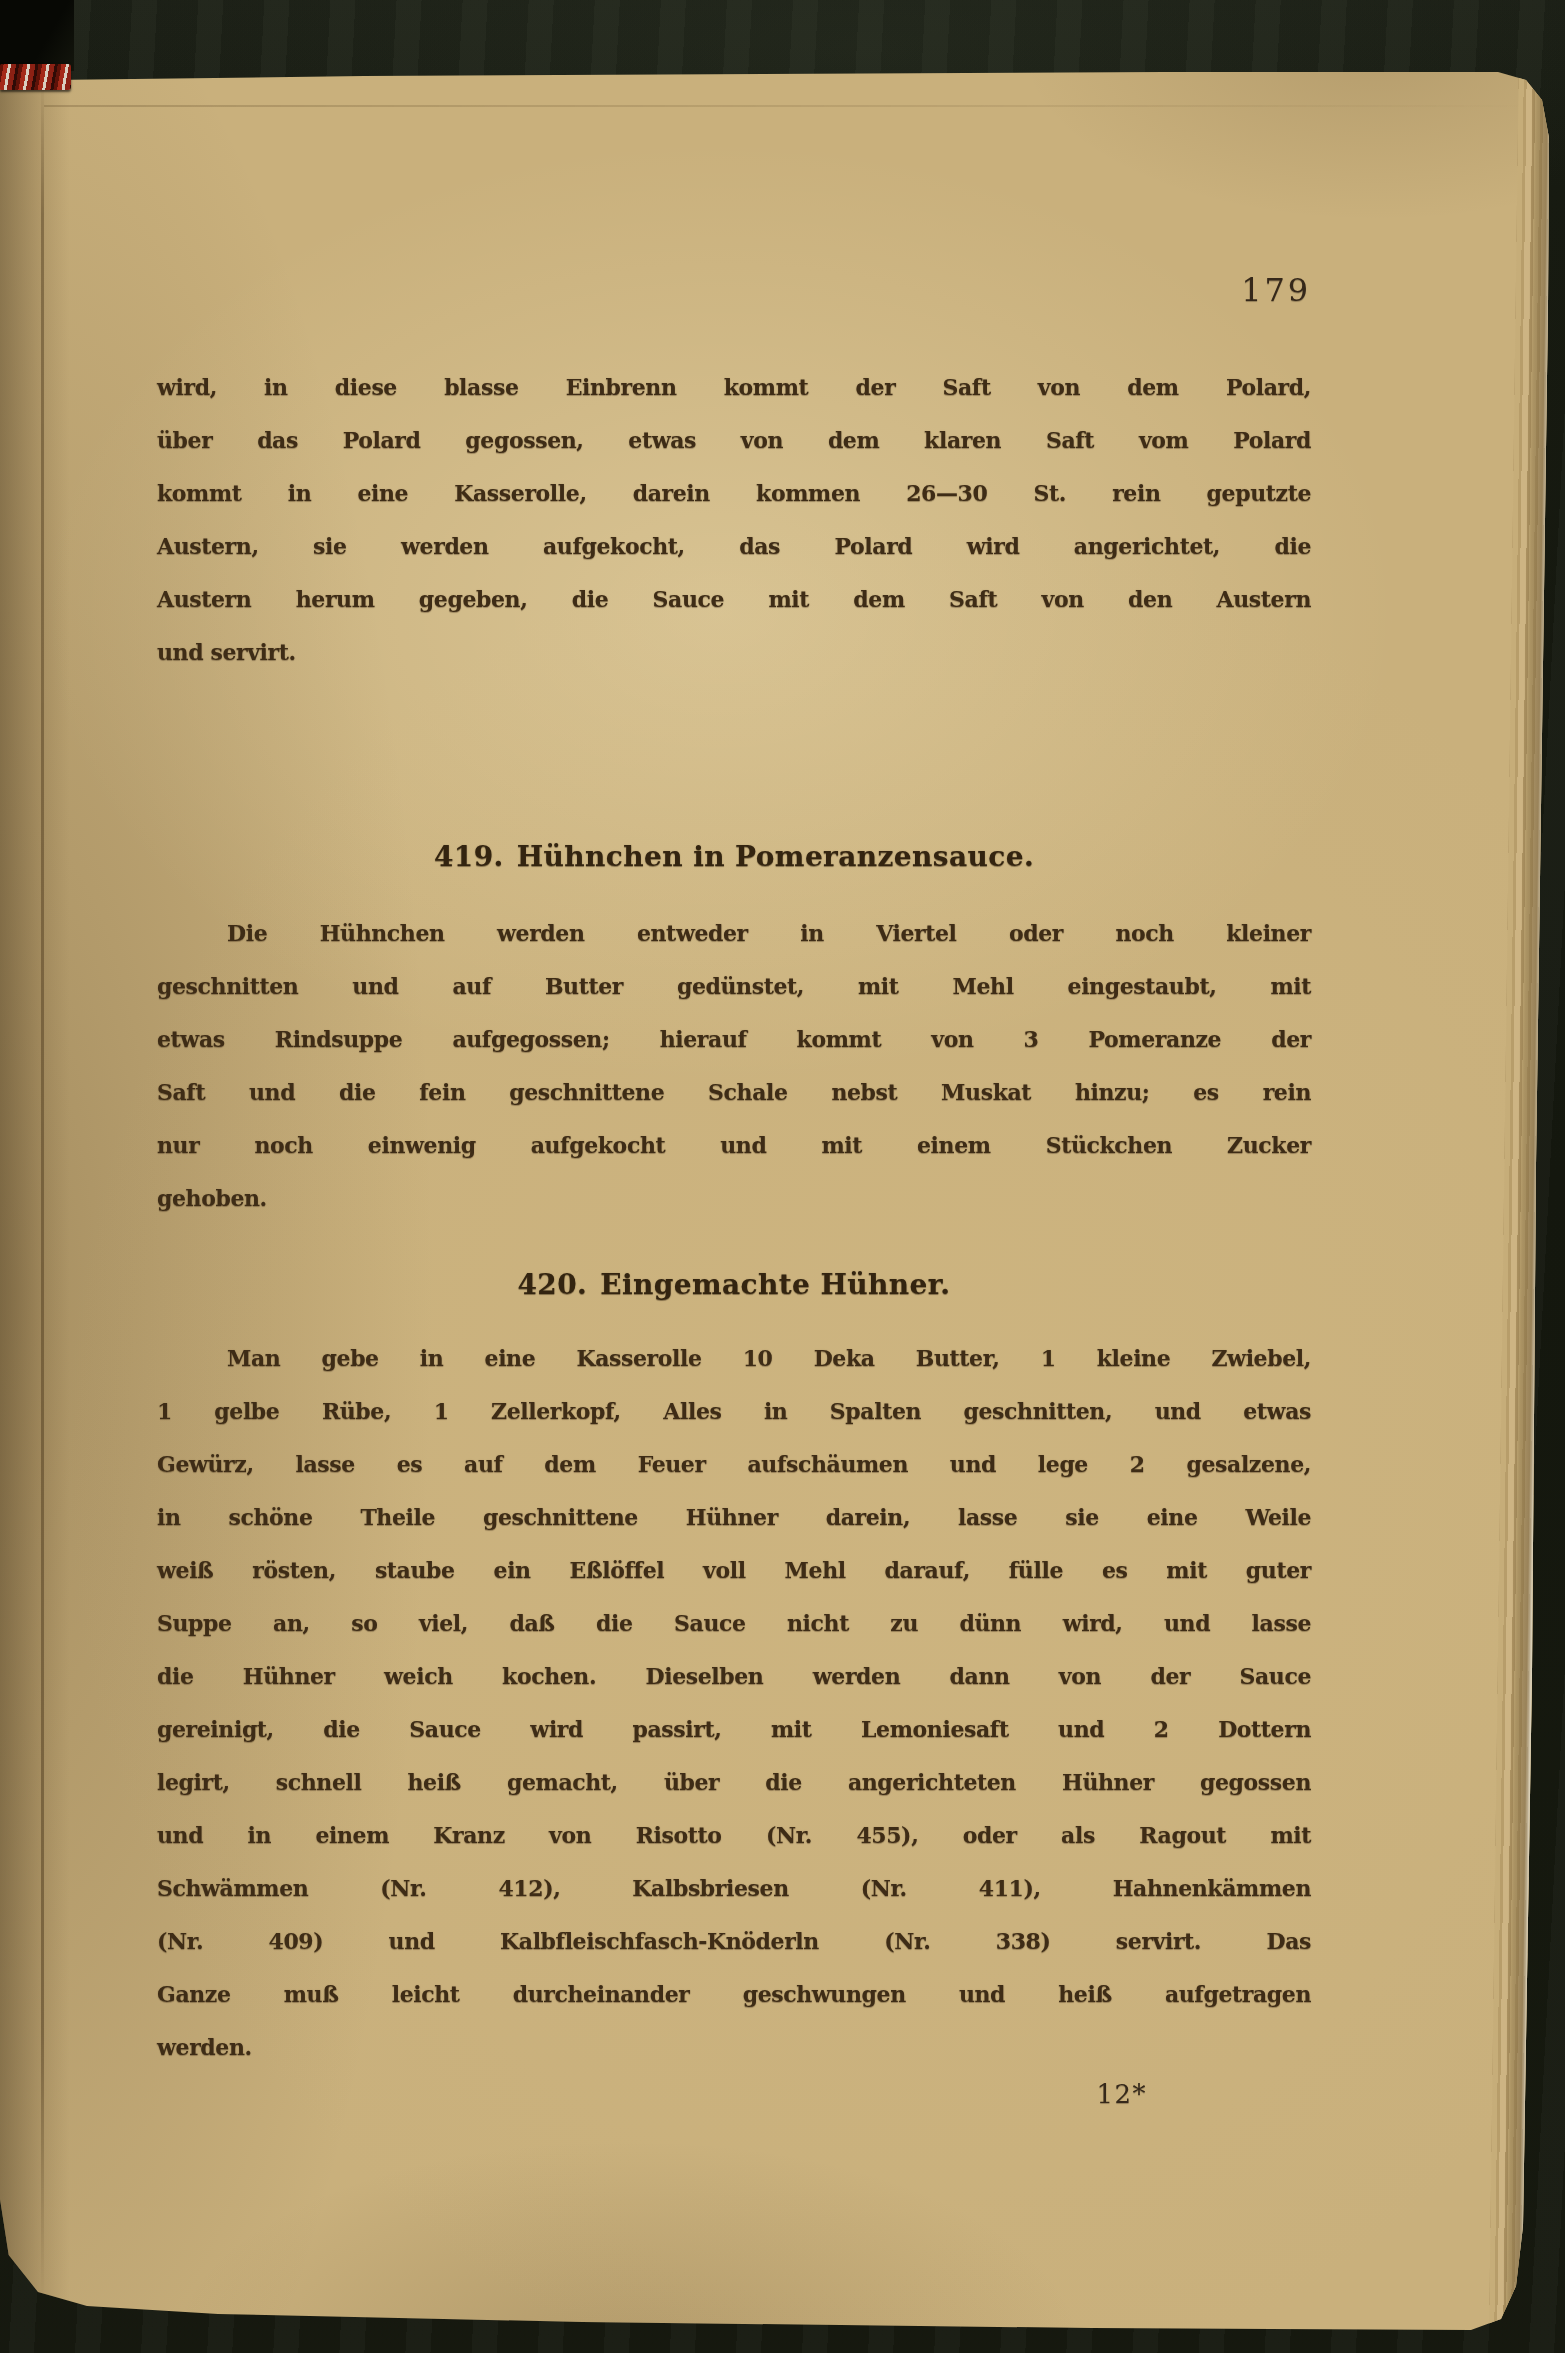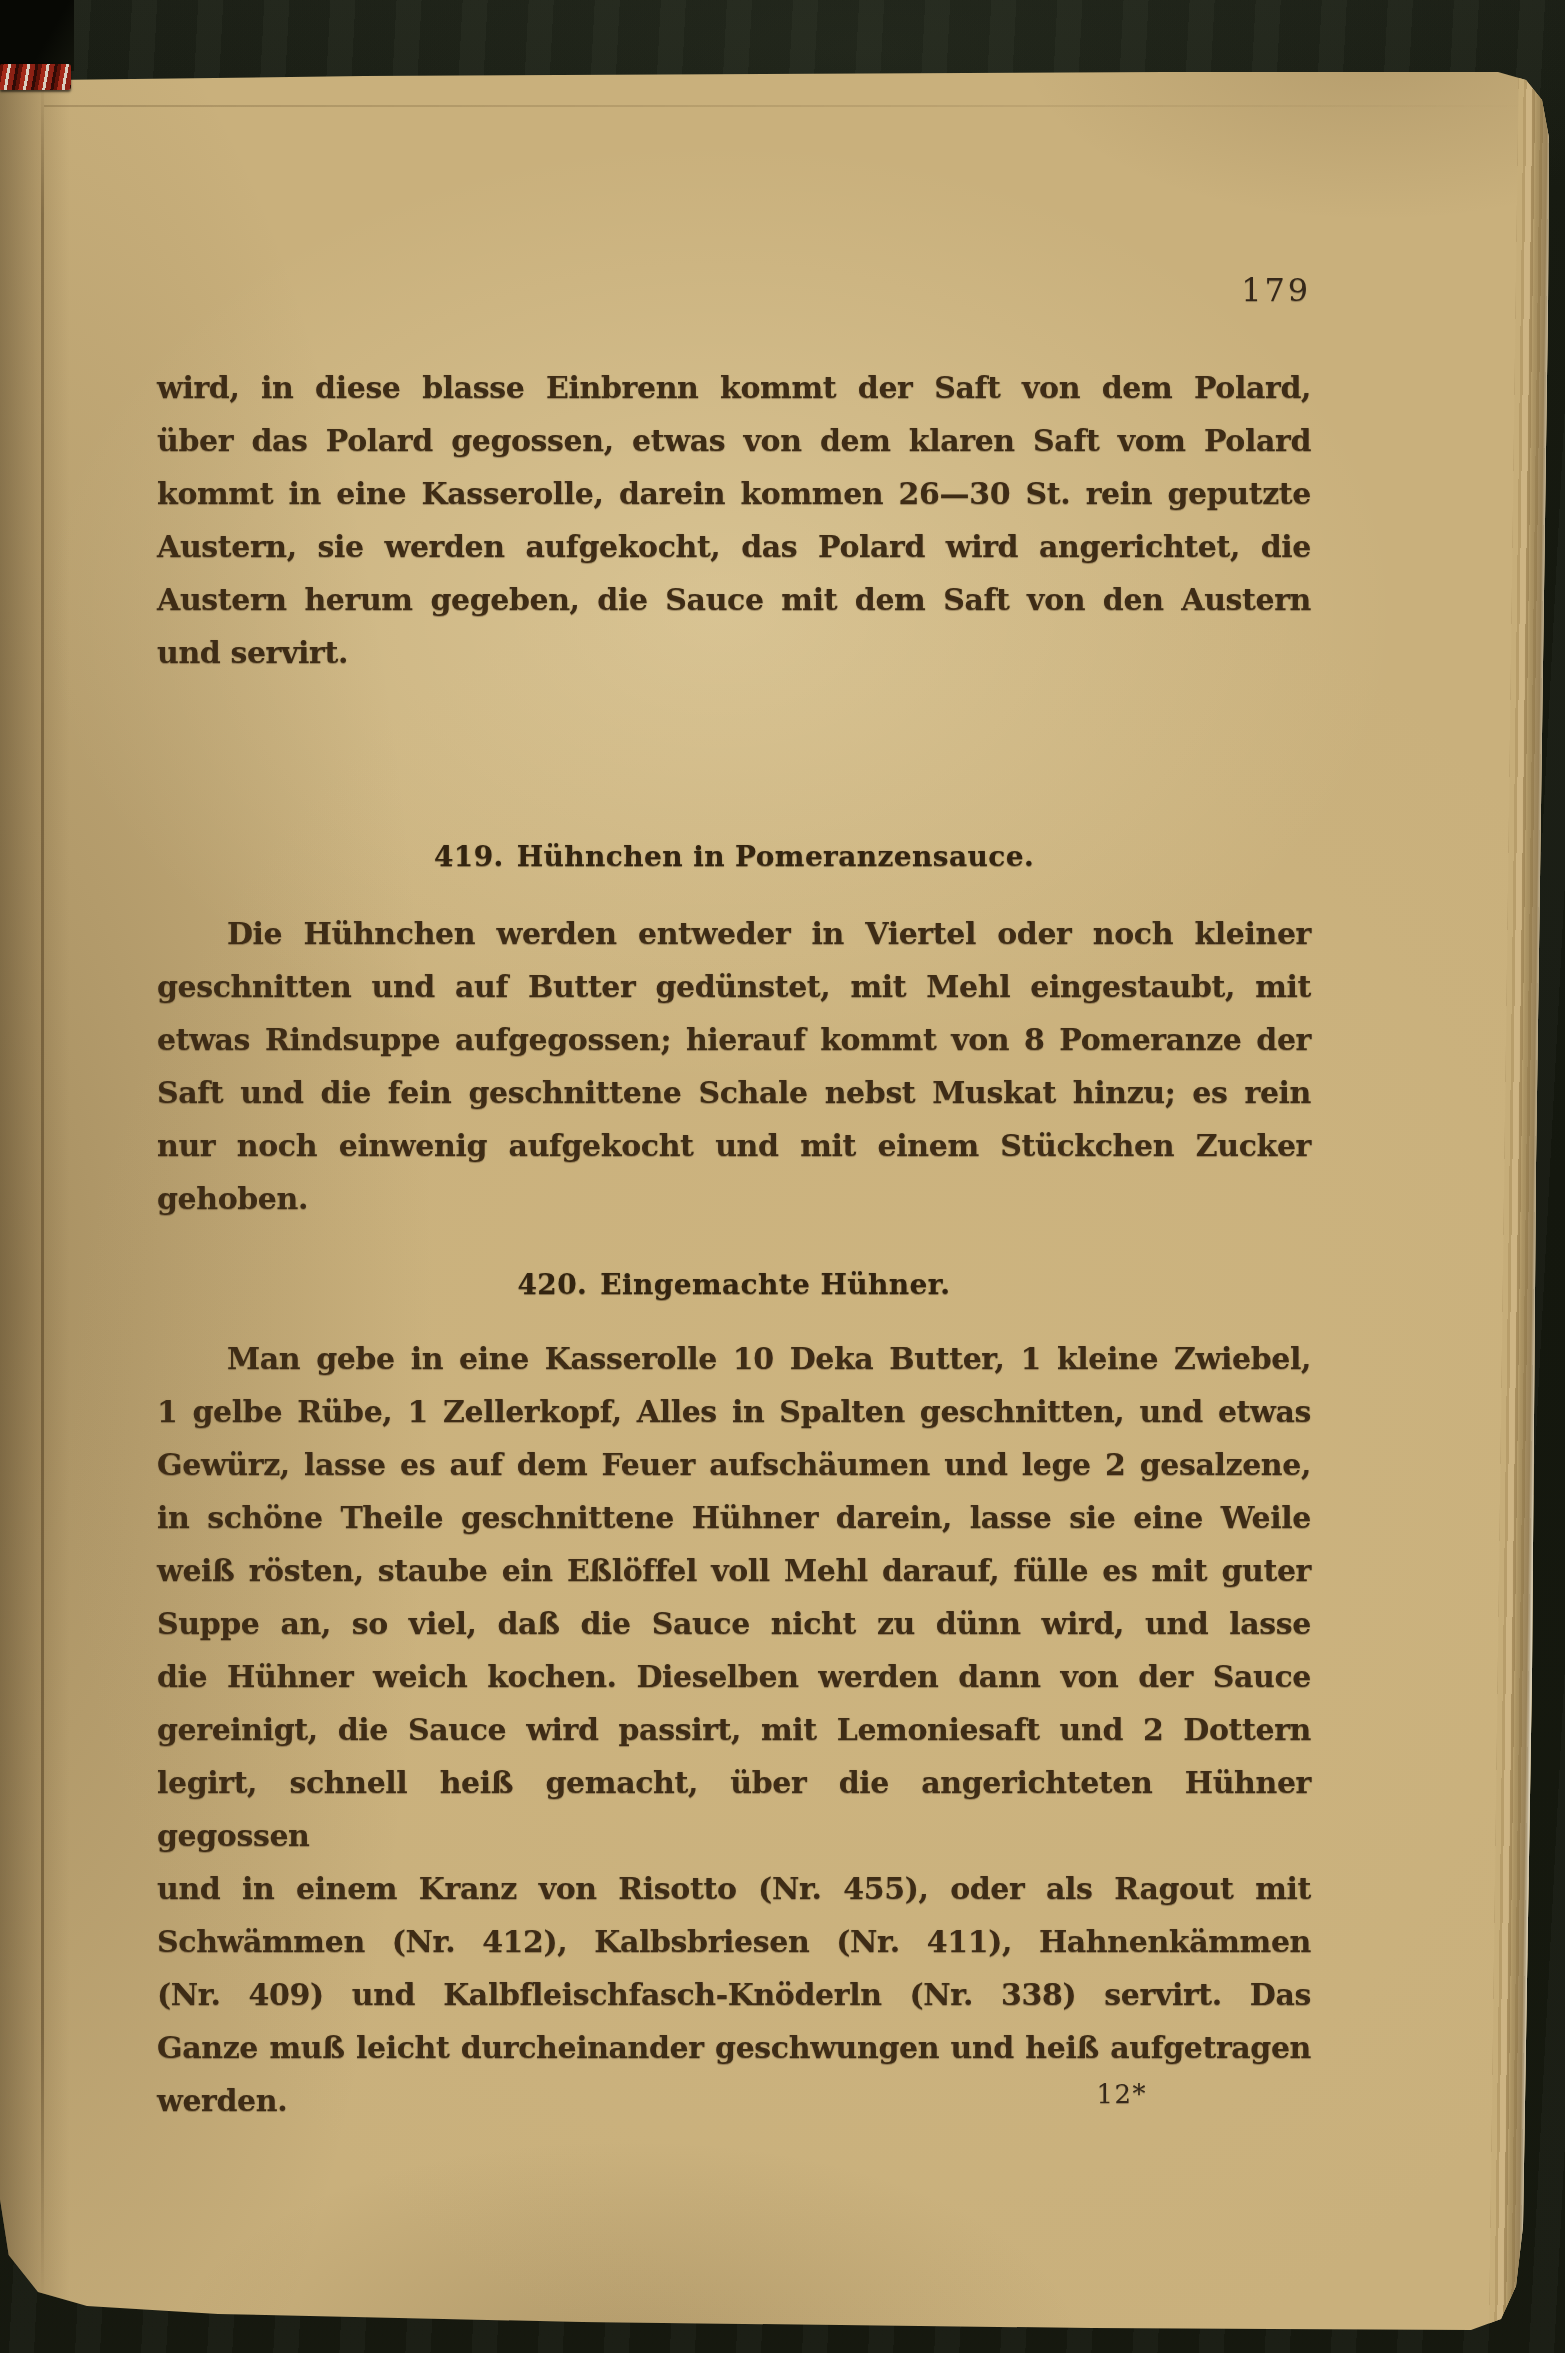--- a/index.html
+++ b/index.html
@@ -75,21 +75,21 @@
   }
   
   .pagenum{
     position:absolute;left:157px;top:274px;width:1154px;
     text-align:right;padding-right:8.7px;
     font-size:32px;line-height:1;letter-spacing:2.9px;color:#35281a;
     text-shadow:0 0.7px 0.7px rgba(53,40,26,0.35);
   }
   .textblock{position:absolute;left:157px;width:1154px;color:#3e2c16;}
   .bodytext{
-    font-size:30px;line-height:53px;font-weight:bold;letter-spacing:-0.4px;
+    font-size:22px;line-height:53px;font-weight:bold;letter-spacing:-0.4px;
     text-shadow:0 0.7px 0.7px rgba(62,44,22,0.35), 0 0 1.5px rgba(62,44,22,0.18);
   }
   .line{text-align:justify;text-align-last:justify;white-space:normal;}
   .line.last{text-align-last:left;}
   .line.indent{text-indent:70px;}
   .heading{
     position:absolute;left:157px;width:1154px;text-align:center;
     font-size:28px;line-height:53px;font-weight:bold;color:#332410;
     letter-spacing:0.4px;
     text-shadow:0 0.7px 0.7px rgba(51,36,16,0.45), 0 0 1.5px rgba(51,36,16,0.2);
@@ -125,21 +125,21 @@
       <div class="line last">und servirt.</div>
     </div>
 
     <div class="heading" style="top:830px;">
       <span class="h-num">419.</span><span class="h-title">Hühnchen in Pomeranzensauce.</span>
     </div>
 
     <div class="textblock bodytext" style="top:907px;">
       <div class="line indent">Die Hühnchen werden entweder in Viertel oder noch kleiner</div>
       <div class="line">geschnitten und auf Butter gedünstet, mit Mehl eingestaubt, mit</div>
-      <div class="line">etwas Rindsuppe aufgegossen; hierauf kommt von 8 Pomeranze der</div>
+      <div class="line">etwas Rindsuppe aufgegossen; hierauf kommt von 3 Pomeranze der</div>
       <div class="line">Saft und die fein geschnittene Schale nebst Muskat hinzu; es rein</div>
       <div class="line">nur noch einwenig aufgekocht und mit einem Stückchen Zucker</div>
       <div class="line last">gehoben.</div>
     </div>
 
     <div class="heading" style="top:1258px;">
       <span class="h-num">420.</span><span class="h-title">Eingemachte Hühner.</span>
     </div>
 
     <div class="textblock bodytext" style="top:1332px;">

